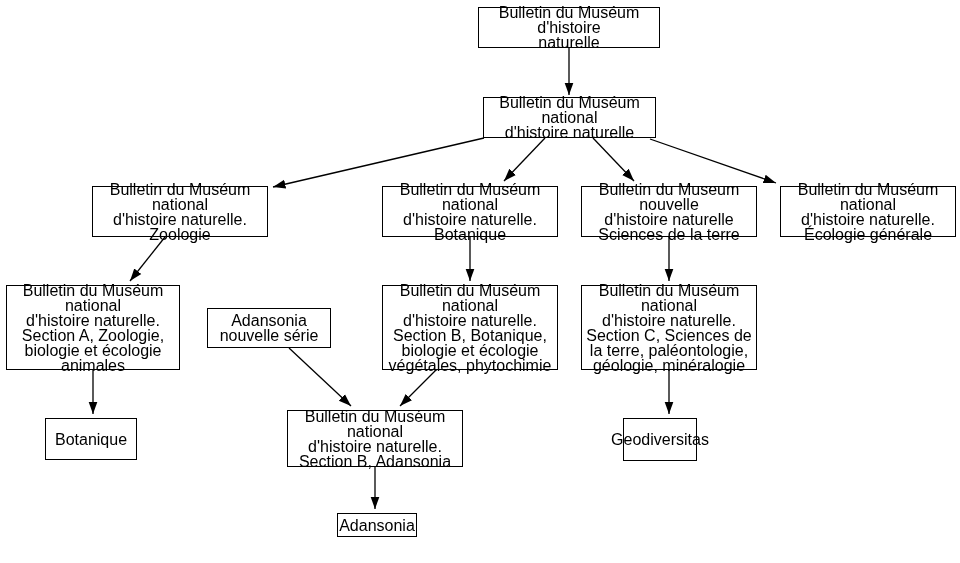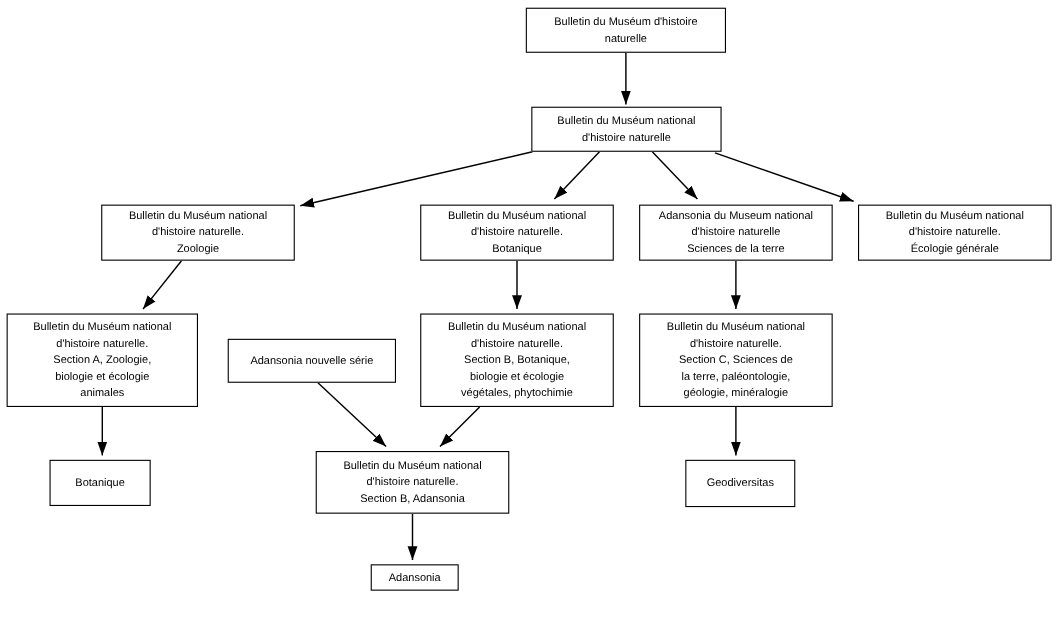--- a/index.html
+++ b/index.html
@@ -22,21 +22,21 @@
     width: 960px;
     height: 563px;
     pointer-events: none;
   }
   .node {
     position: absolute;
     box-sizing: border-box;
     border: 1.4px solid #000000;
     background: #ffffff;
     color: #000000;
-    font-size: 10px;
+    font-size: 16px;
     line-height: 15px;
     text-align: center;
     white-space: pre-line;
     display: flex;
     align-items: center;
     justify-content: center;
     padding: 2px 3px;
   }
   svg line {
     stroke: #000000;
@@ -72,42 +72,42 @@
   <div class="node" style="left:478px; top:7px;   width:182px; height:41px">Bulletin du Muséum d'histoire
 naturelle</div>
   <div class="node" style="left:483px; top:97px;  width:173px; height:41px">Bulletin du Muséum national
 d'histoire naturelle</div>
   <div class="node" style="left:92px;  top:186px; width:176px; height:51px">Bulletin du Muséum national
 d'histoire naturelle.
 Zoologie</div>
   <div class="node" style="left:382px; top:186px; width:176px; height:51px">Bulletin du Muséum national
 d'histoire naturelle.
 Botanique</div>
-  <div class="node" style="left:581px; top:186px; width:176px; height:51px">Adansonia du Museum national
+  <div class="node" style="left:581px; top:186px; width:176px; height:51px">Bulletin du Museum nouvelle
 d'histoire naturelle
 Sciences de la terre</div>
   <div class="node" style="left:780px; top:186px; width:176px; height:51px">Bulletin du Muséum national
 d'histoire naturelle.
 Écologie générale</div>
   <div class="node" style="left:6px;   top:285px; width:174px; height:85px">Bulletin du Muséum national
 d'histoire naturelle.
 Section A, Zoologie,
 biologie et écologie
 animales</div>
-  <div class="node" style="left:207px; top:308px; width:153px; height:40px">Adansonia nouvelle série</div>
+  <div class="node" style="left:207px; top:308px; width:124px; height:40px">Adansonia nouvelle série</div>
   <div class="node" style="left:382px; top:285px; width:176px; height:85px">Bulletin du Muséum national
 d'histoire naturelle.
 Section B, Botanique,
 biologie et écologie
 végétales, phytochimie</div>
   <div class="node" style="left:581px; top:285px; width:176px; height:85px">Bulletin du Muséum national
 d'histoire naturelle.
 Section C, Sciences de
 la terre, paléontologie,
 géologie, minéralogie</div>
   <div class="node" style="left:45px;  top:418px; width:92px;  height:42px">Botanique</div>
   <div class="node" style="left:287px; top:410px; width:176px; height:57px">Bulletin du Muséum national
 d'histoire naturelle.
 Section B, Adansonia</div>
-  <div class="node" style="left:623px; top:418px; width:100px;  height:43px">Geodiversitas</div>
+  <div class="node" style="left:623px; top:418px; width:74px;  height:43px">Geodiversitas</div>
   <div class="node" style="left:337px; top:513px; width:80px;  height:24px">Adansonia</div>
 
 </div>
 
 </body></html>

